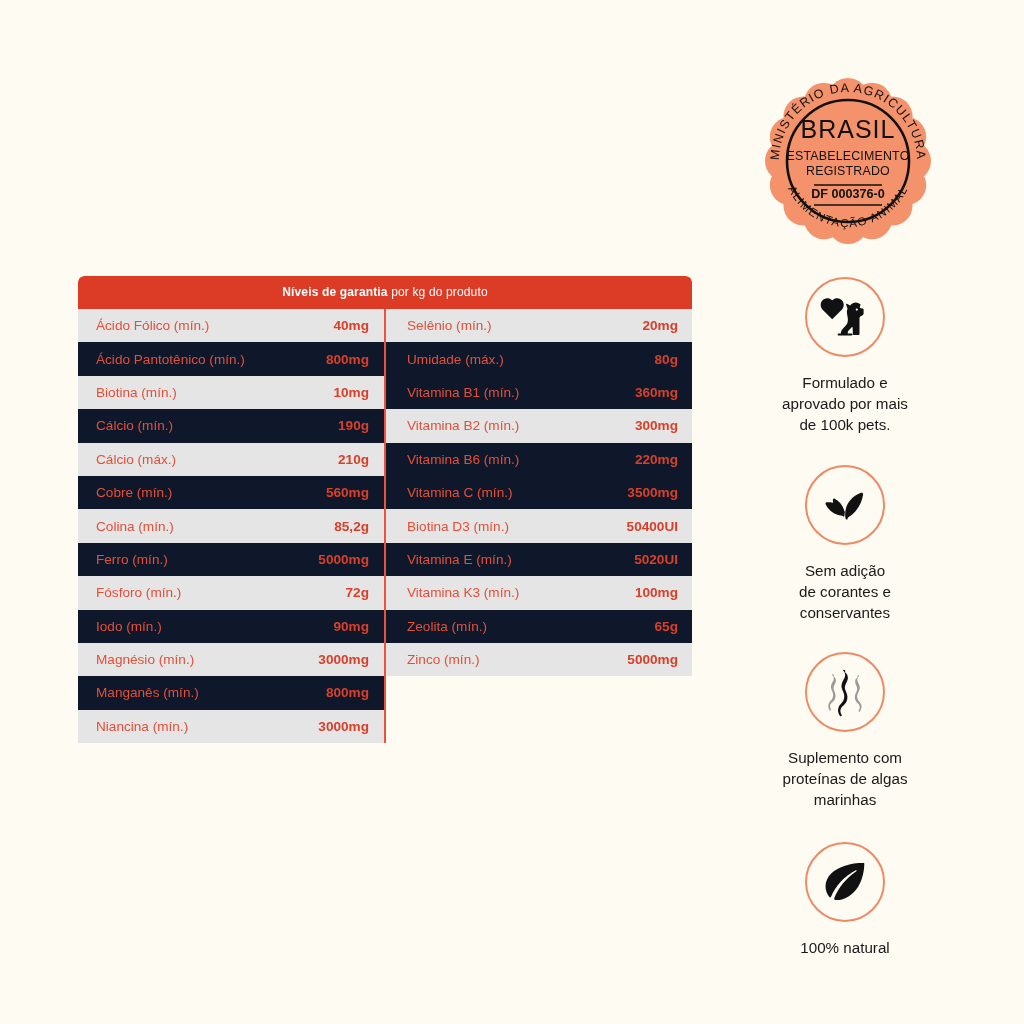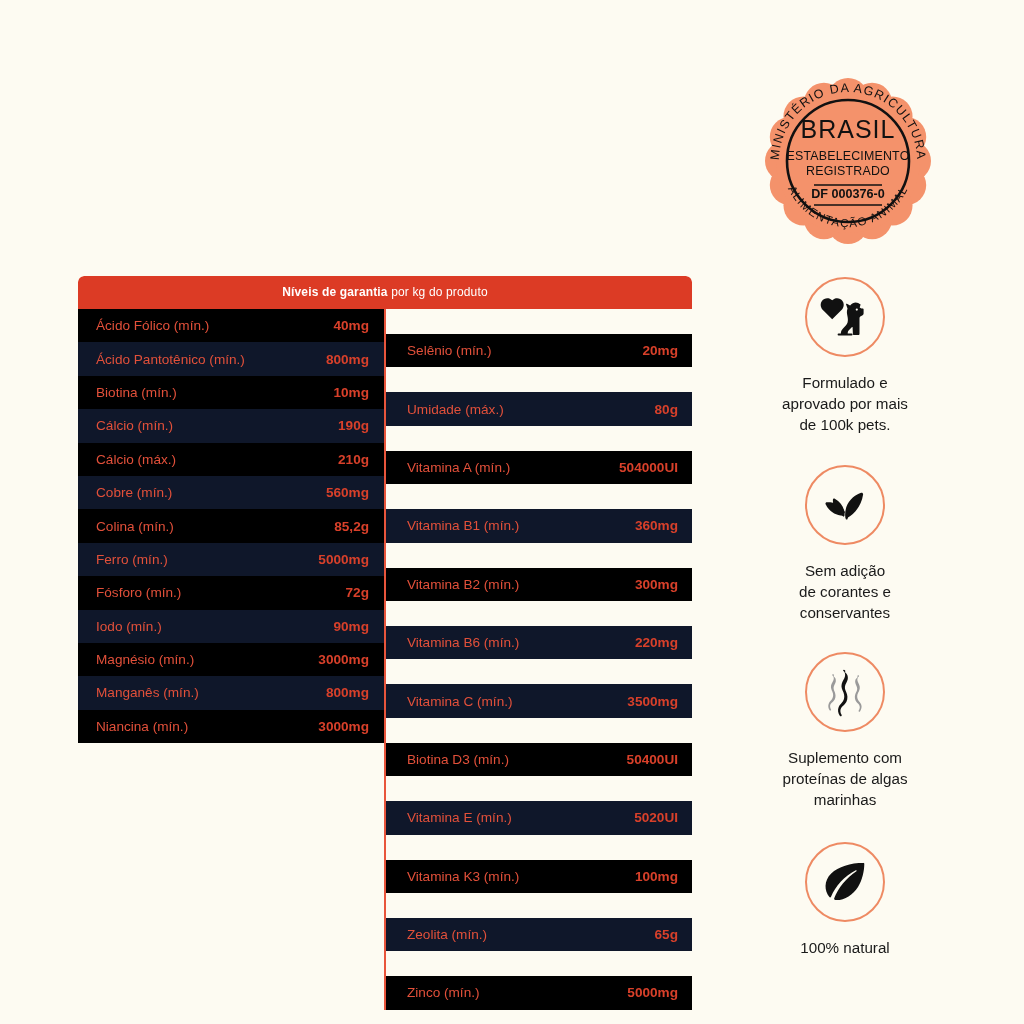--- a/index.html
+++ b/index.html
@@ -36,22 +36,22 @@
     width:2px; background:#E8553C; transform:translateX(-1px);
   }
   .row {
     display:flex; align-items:center; justify-content:space-between;
     height:33.4px;
     padding:0 16px;
     font-size:13.6px;
     color:#E2503A;
   }
   .col.left .row  { padding-left:18px; padding-right:16px; }
-  .col.right .row { padding-left:22px; padding-right:14px;margin-top:25px; }
-  .row.alt { background:#000000; }
+  .col.right .row { padding-left:22px; padding-right:14px; }
+  .row.alt { background:#e5e5e5; }
   .row.plain { background:#0f172a; }
   .row .label { font-weight:normal; white-space:nowrap; }
   .row .value { font-weight:bold; color:#D8402A; white-space:nowrap; }
 
   
   .seal { position:absolute; left:750px; top:63px; width:196px; height:196px; }
   .seal svg { display:block; }
 
   
   .feature { position:absolute; width:250px; left:720px; text-align:center; }
@@ -137,24 +137,20 @@
           </div>
         </div>
       <div class="col right" id="col-right">
           <div class="row alt">
             <span class="label">Selênio (mín.)</span>
             <span class="value">20mg</span>
           </div>
           <div class="row plain">
             <span class="label">Umidade (máx.)</span>
             <span class="value">80g</span>
-          </div>
-          <div class="row alt">
-            <span class="label">Vitamina A (mín.)</span>
-            <span class="value">504000UI</span>
           </div>
           <div class="row plain">
             <span class="label">Vitamina B1 (mín.)</span>
             <span class="value">360mg</span>
           </div>
           <div class="row alt">
             <span class="label">Vitamina B2 (mín.)</span>
             <span class="value">300mg</span>
           </div>
           <div class="row plain">

